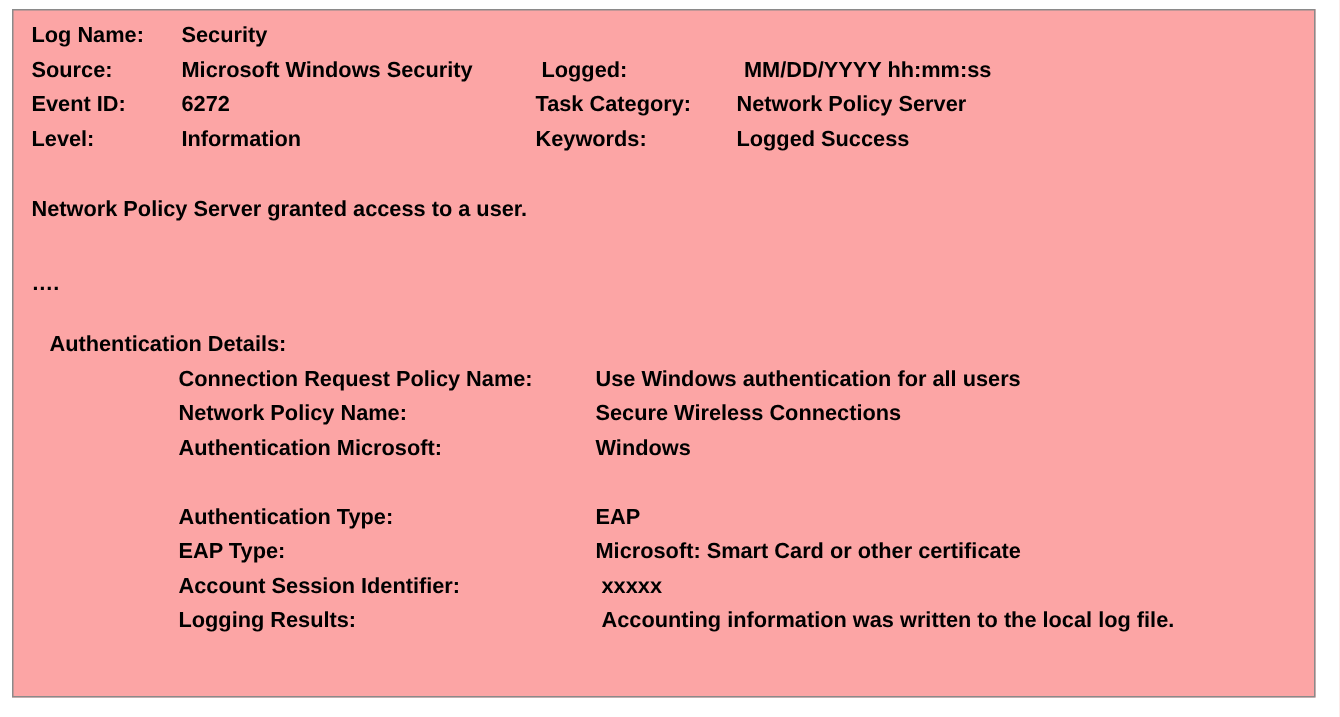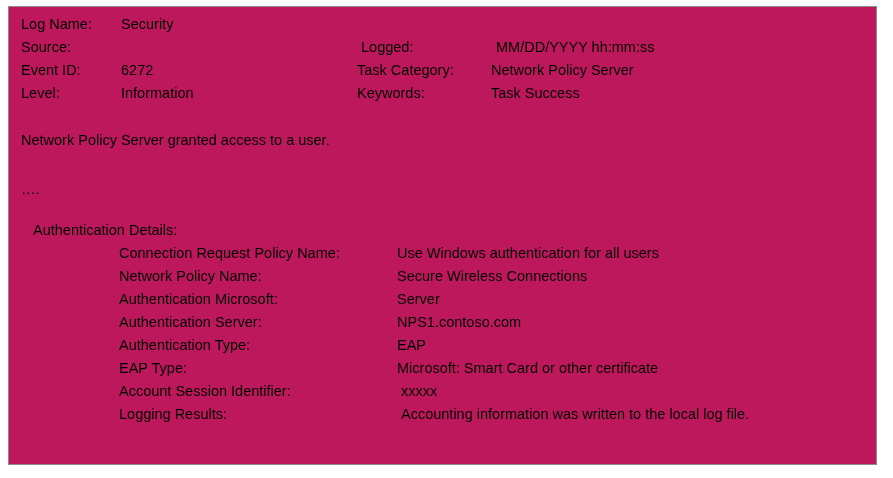--- a/index.html
+++ b/index.html
@@ -13,23 +13,24 @@
     font-family: "Liberation Sans", sans-serif;
     color: #000000;
   }
   .event-panel {
     position: absolute;
     left: 8px;
     top: 6px;
     width: 869px;
     height: 459px;
     border: 1px solid #8a8a8a;
-    background: #be185d;
+    background: #fca5a5;
     box-sizing: border-box;
     overflow: hidden;
+    font-weight: bold;
   }
   .inner {
     position: relative;
     width: 100%;
     height: 100%;
     font-size: 14.5px;
     line-height: 1.0;
   }
   .hdr-row {
     position: absolute;
@@ -104,57 +105,54 @@
 <div class="event-panel">
   <div class="inner">
 
     <div class="hdr-row row-1">
       <span class="lbl">Log Name:</span>
       <span class="val">Security</span>
     </div>
 
     <div class="hdr-row row-2">
       <span class="lbl">Source:</span>
+      <span class="val">Microsoft Windows Security</span>
       <span class="lbl2">Logged:</span>
       <span class="val2">MM/DD/YYYY hh:mm:ss</span>
     </div>
 
     <div class="hdr-row row-3">
       <span class="lbl">Event ID:</span>
       <span class="val">6272</span>
       <span class="lbl2">Task Category:</span>
       <span class="val2">Network Policy Server</span>
     </div>
 
     <div class="hdr-row row-4">
       <span class="lbl">Level:</span>
       <span class="val">Information</span>
       <span class="lbl2">Keywords:</span>
-      <span class="val2">Task Success</span>
+      <span class="val2">Logged Success</span>
     </div>
 
     <div class="para para-summary">Network Policy Server granted access to a user.</div>
     <div class="para para-ellipsis">….</div>
     <div class="para para-authhdr">Authentication Details:</div>
 
     <div class="detail-row d2">
       <span class="dlbl">Network Policy Name:</span>
       <span class="dval">Secure Wireless Connections</span>
     </div>
     <div class="detail-row d1">
       <span class="dlbl">Connection Request Policy Name:</span>
       <span class="dval">Use Windows authentication for all users</span>
     </div>
     <div class="detail-row d3">
       <span class="dlbl">Authentication Microsoft:</span>
-      <span class="dval">Server</span>
-    </div>
-    <div class="detail-row d4">
-      <span class="dlbl">Authentication Server:</span>
-      <span class="dval">NPS1.contoso.com</span>
+      <span class="dval">Windows</span>
     </div>
     <div class="detail-row d5">
       <span class="dlbl">Authentication Type:</span>
       <span class="dval">EAP</span>
     </div>
     <div class="detail-row d6">
       <span class="dlbl">EAP Type:</span>
       <span class="dval">Microsoft: Smart Card or other certificate</span>
     </div>
     <div class="detail-row d7">

